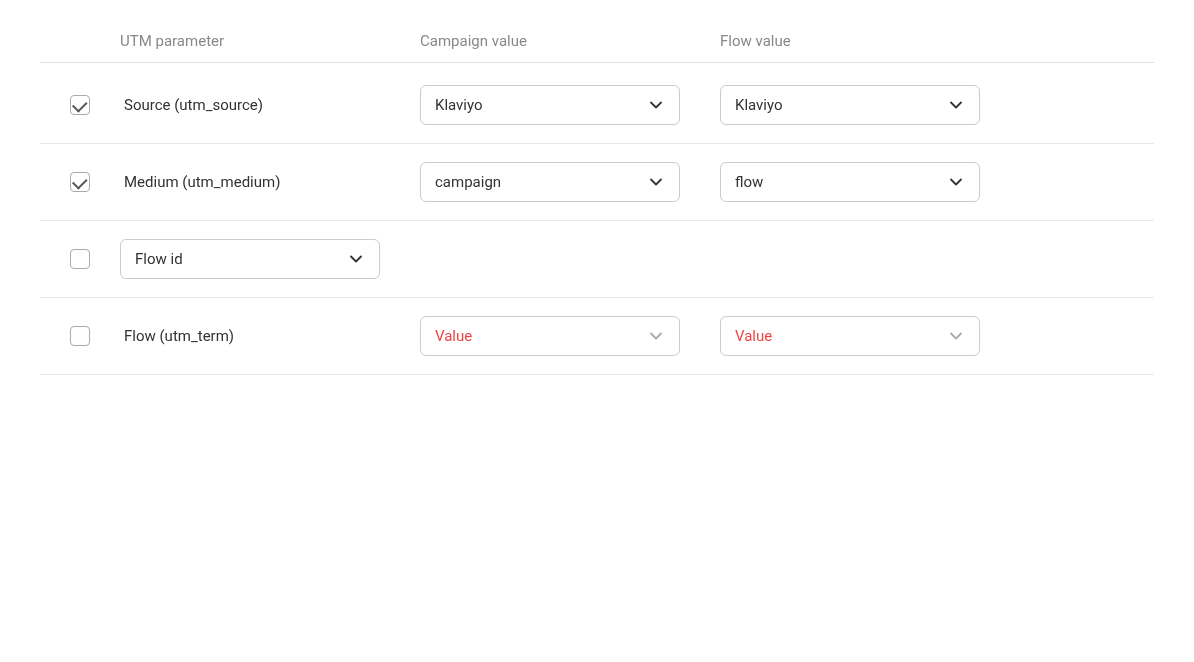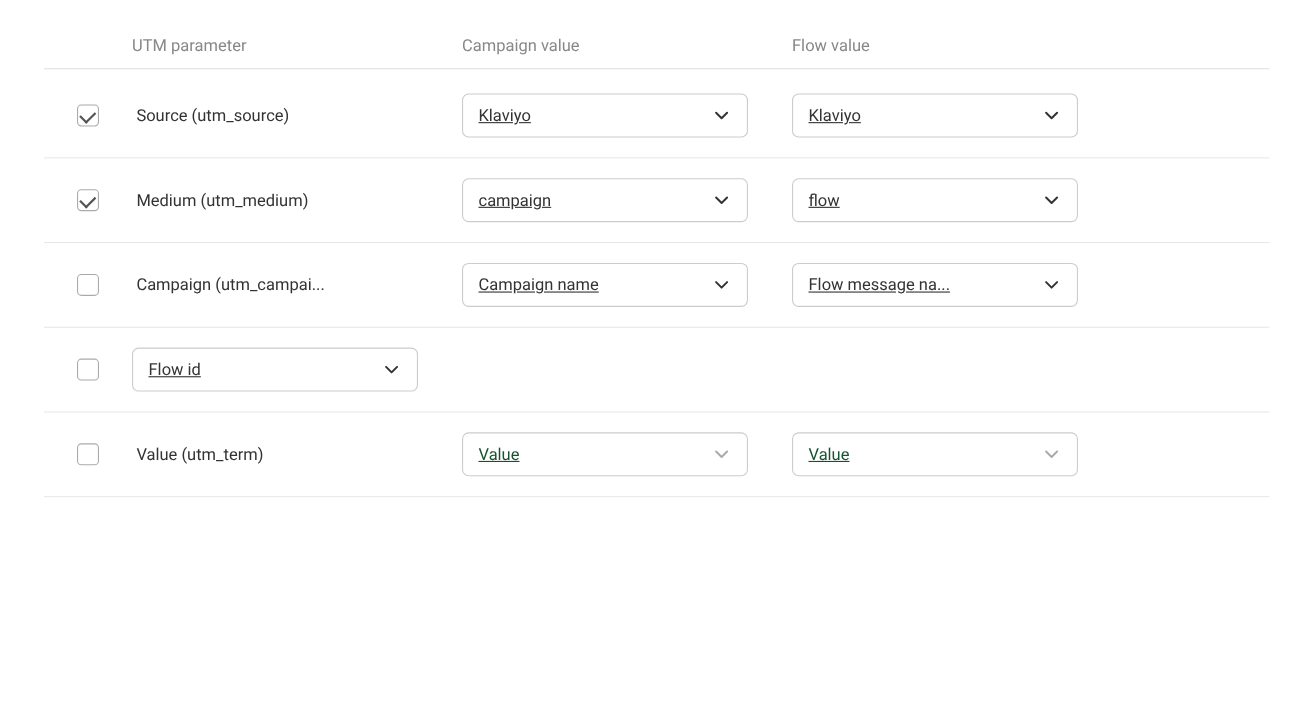--- a/index.html
+++ b/index.html
@@ -87,25 +87,24 @@
       align-items: center;
       justify-content: space-between;
       border: 1.5px solid #ccc;
       border-radius: 6px;
       padding: 10px 14px;
       width: 260px;
       background: #fff;
       cursor: pointer;
       font-size: 15px;
       color: #333;
-      text-decoration: underline;
     }
 
     .dropdown.placeholder {
-      color: #14532d;
+      color: #ef4444;
     }
 
     .chevron {
       width: 18px;
       height: 18px;
       display: flex;
       align-items: center;
       justify-content: center;
       flex-shrink: 0;
     }
@@ -170,62 +169,40 @@
     <div class="dropdown">
       <span>flow</span>
       <div class="chevron">
         <svg viewBox="0 0 14 14" fill="none" xmlns="http://www.w3.org/2000/svg">
           <path d="M2 4.5L7 9.5L12 4.5" stroke="#333" stroke-width="1.8" stroke-linecap="round" stroke-linejoin="round"></path>
         </svg>
       </div>
     </div>
   </div>
 
+
   <div class="table-row">
     <div class="checkbox-cell">
       <div class="checkbox"></div>
     </div>
-    <div class="param-label">Campaign (utm_campai...</div>
-    <div class="dropdown">
-      <span>Campaign name</span>
-      <div class="chevron">
-        <svg viewBox="0 0 14 14" fill="none" xmlns="http://www.w3.org/2000/svg">
-          <path d="M2 4.5L7 9.5L12 4.5" stroke="#333" stroke-width="1.8" stroke-linecap="round" stroke-linejoin="round"></path>
-        </svg>
-      </div>
-    </div>
-    <div class="dropdown">
-      <span>Flow message na...</span>
+    <div class="dropdown">
+      <span>Flow id</span>
       <div class="chevron">
         <svg viewBox="0 0 14 14" fill="none" xmlns="http://www.w3.org/2000/svg">
           <path d="M2 4.5L7 9.5L12 4.5" stroke="#333" stroke-width="1.8" stroke-linecap="round" stroke-linejoin="round"></path>
         </svg>
       </div>
     </div>
   </div>
 
   <div class="table-row">
     <div class="checkbox-cell">
       <div class="checkbox"></div>
     </div>
-    <div class="dropdown">
-      <span>Flow id</span>
-      <div class="chevron">
-        <svg viewBox="0 0 14 14" fill="none" xmlns="http://www.w3.org/2000/svg">
-          <path d="M2 4.5L7 9.5L12 4.5" stroke="#333" stroke-width="1.8" stroke-linecap="round" stroke-linejoin="round"></path>
-        </svg>
-      </div>
-    </div>
-  </div>
-
-  <div class="table-row">
-    <div class="checkbox-cell">
-      <div class="checkbox"></div>
-    </div>
-    <div class="param-label">Value (utm_term)</div>
+    <div class="param-label">Flow (utm_term)</div>
     <div class="dropdown placeholder">
       <span>Value</span>
       <div class="chevron">
         <svg viewBox="0 0 14 14" fill="none" xmlns="http://www.w3.org/2000/svg">
           <path d="M2 4.5L7 9.5L12 4.5" stroke="#aaa" stroke-width="1.8" stroke-linecap="round" stroke-linejoin="round"></path>
         </svg>
       </div>
     </div>
     <div class="dropdown placeholder">
       <span>Value</span>

